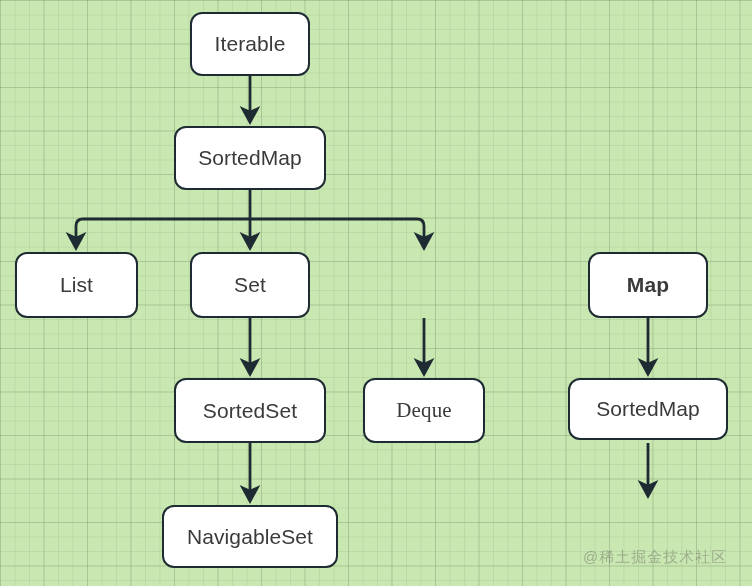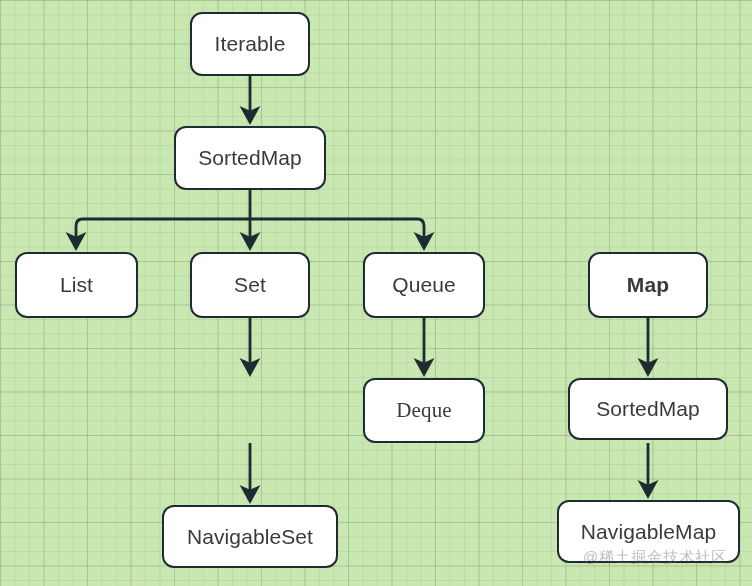--- a/index.html
+++ b/index.html
@@ -98,22 +98,21 @@
       <path d="M250,443 L250,499" marker-end="url(#arrow)"></path>
 
       <path d="M648,443 L648,494" marker-end="url(#arrow)"></path>
     </g>
   </svg>
 
   <div class="node" style="left: 190px; top: 12px; width: 120px; height: 64px;">Iterable</div>
   <div class="node" style="left: 174px; top: 126px; width: 152px; height: 64px;">SortedMap</div>
   <div class="node" style="left: 190px; top: 252px; width: 120px; height: 66px;">Set</div>
   <div class="node" style="left: 15px; top: 252px; width: 123px; height: 66px;">List</div>
-  <div class="node" style="left: 363px; top: 252px; width: 122px; height: 66px;">Queue</div>
   <div class="node" style="left: 588px; top: 252px; width: 120px; height: 66px; font-weight: bold;">Map</div>
+  <div class="node" style="left: 174px; top: 378px; width: 152px; height: 65px;">SortedSet</div>
   <div class="node" style="left: 363px; top: 378px; width: 122px; height: 65px; font-family: Liberation Serif, serif;">Deque</div>
   <div class="node" style="left: 568px; top: 378px; width: 160px; height: 62px;">SortedMap</div>
   <div class="node" style="left: 162px; top: 505px; width: 176px; height: 63px;">NavigableSet</div>
-  <div class="node" style="left: 557px; top: 500px; width: 183px; height: 63px;">NavigableMap</div>
 
   <div class="watermark">@稀土掘金技术社区</div>
 
 </div>
 
 </body></html>

